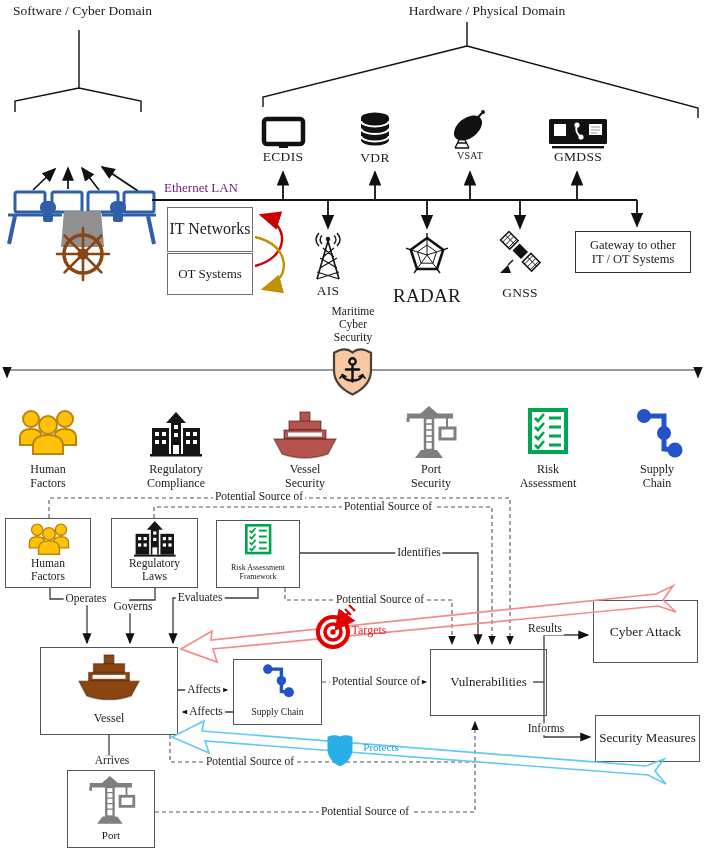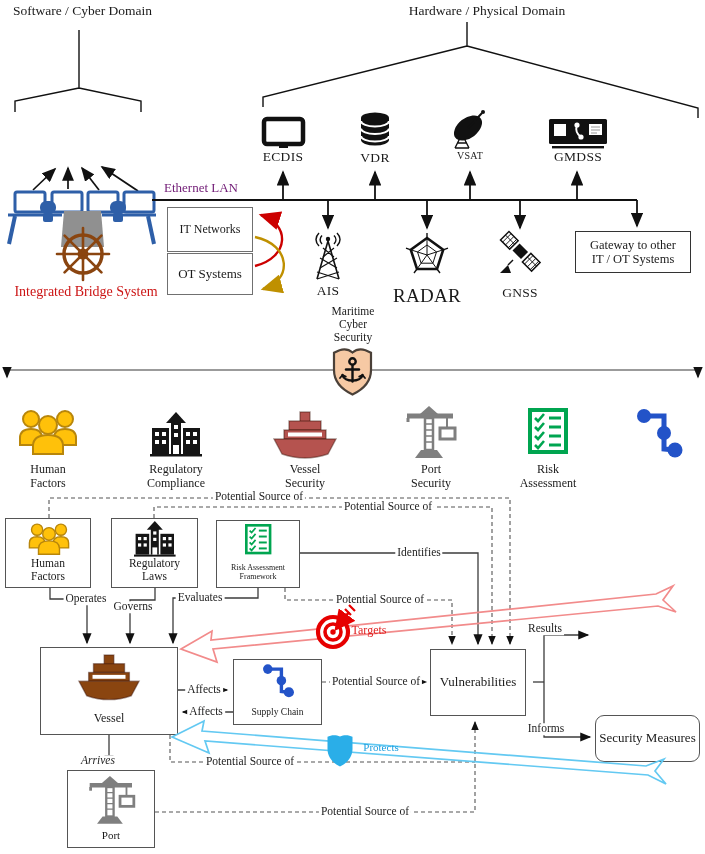--- a/index.html
+++ b/index.html
@@ -279,24 +279,23 @@
     <path d="M155,812 L475,812 L475,722" marker-end="url(#ahb)"></path>
   </g>
 </svg>
 
 <div class="lbl c" style="left:5px;top:3px;width:155px;font-size:13.5px;">Software / Cyber Domain</div>
 <div class="lbl c" style="left:397px;top:3px;width:180px;font-size:13.5px;">Hardware / Physical Domain</div>
 
 
 <div class="lbl gold" style="left:164px;top:181px;width:95px;font-size:13px;">Ethernet LAN</div>
 
-<div class="lbl c" style="left:2px;top:284px;width:168px;font-size:14px;color:#CC1414;">Integrated Bridge System</div>
 
 <div class="box" style="left:167px;top:207px;width:86px;height:45px;border-color:#707070;justify-content:center;">
-  <div class="bl gold" style="font-size:12px;text-align:right;">IT Networks</div>
+  <div class="bl gold" style="font-size:16px;text-align:right;">IT Networks</div>
 </div>
 <div class="box" style="left:167px;top:253px;width:86px;height:42px;border-color:#707070;justify-content:center;">
   <div class="bl red" style="font-size:13px;">OT Systems</div>
 </div>
 
 <div class="lbl c" style="left:243px;top:149px;width:80px;font-size:13.5px;letter-spacing:.3px;">ECDIS</div>
 <div class="lbl c" style="left:335px;top:150px;width:80px;font-size:13.5px;letter-spacing:.3px;">VDR</div>
 <div class="lbl c" style="left:430px;top:150px;width:80px;font-size:10px;letter-spacing:.3px;">VSAT</div>
 <div class="lbl c" style="left:538px;top:149px;width:80px;font-size:13.5px;letter-spacing:.3px;">GMDSS</div>
 <div class="lbl c" style="left:288px;top:283px;width:80px;font-size:13.5px;letter-spacing:.3px;">AIS</div>
@@ -327,58 +326,65 @@
   <div>Security</div>
 </div>
 <div class="lbl c" style="left:386px;top:463px;width:90px;font-size:12px;">
   <div>Port</div>
   <div>Security</div>
 </div>
 <div class="lbl c" style="left:503px;top:463px;width:90px;font-size:12px;">
   <div>Risk</div>
   <div>Assessment</div>
 </div>
+<div class="lbl c" style="left:612px;top:463px;width:90px;font-size:12px;">
+  <div>Supply</div>
+  <div>Chain</div>
+</div>
 
 <div class="box" style="left:5px;top:518px;width:86px;height:70px;justify-content:flex-end;padding-bottom:4px;">
   <div class="bl" style="font-size:11.5px;">Human</div>
   <div class="bl" style="font-size:11.5px;">Factors</div>
 </div>
 <div class="box" style="left:111px;top:518px;width:87px;height:70px;justify-content:flex-end;padding-bottom:4px;">
   <div class="bl" style="font-size:11.5px;">Regulatory</div>
   <div class="bl" style="font-size:11.5px;">Laws</div>
 </div>
 <div class="box" style="left:216px;top:520px;width:84px;height:68px;justify-content:flex-end;padding-bottom:6px;">
   <div class="bl" style="font-size:8px;">Risk Assessment</div>
   <div class="bl" style="font-size:8px;">Framework</div>
 </div>
 <div class="box" style="left:40px;top:647px;width:138px;height:88px;justify-content:flex-end;padding-bottom:8px;">
   <div class="bl" style="font-size:12px;">Vessel</div>
 </div>
 <div class="box" style="left:233px;top:659px;width:89px;height:66px;justify-content:flex-end;padding-bottom:6px;">
   <div class="bl" style="font-size:9.5px;">Supply Chain</div>
 </div>
-<div class="box" style="left:430px;top:649px;width:96px;height:67px;justify-content:center;">
+<div class="box" style="left:430px;top:649px;width:117px;height:67px;justify-content:center;">
   <div class="bl" style="font-size:13px;">Vulnerabilities</div>
 </div>
-<div class="box" style="left:595px;top:715px;width:105px;height:47px;justify-content:center;border-radius:9px;">
+<div class="box" style="left:593px;top:600px;width:105px;height:63px;justify-content:center;">
+  <div class="bl" style="font-size:13.5px;">Cyber Attack</div>
+</div>
+<div class="box" style="left:595px;top:715px;width:105px;height:47px;justify-content:center;">
   <div class="bl" style="font-size:13px;">Security Measures</div>
 </div>
 <div class="box" style="left:67px;top:770px;width:88px;height:78px;justify-content:flex-end;padding-bottom:5px;">
   <div class="bl" style="font-size:11px;">Port</div>
 </div>
 
 <div class="elabel" style="left:86px;top:599px;">Operates</div>
 <div class="elabel" style="left:133px;top:607px;">Governs</div>
 <div class="elabel" style="left:200px;top:598px;">Evaluates</div>
 <div class="elabel" style="left:419px;top:553px;">Identifies</div>
 <div class="elabel" style="left:545px;top:629px;">Results</div>
 <div class="elabel" style="left:546px;top:729px;">Informs</div>
 <div class="elabel" style="left:204px;top:690px;">Affects</div>
 <div class="elabel" style="left:206px;top:712px;">Affects</div>
-<div class="elabel" style="left:98px;top:761px;font-style:italic;">Arrives</div>
+<div class="elabel" style="left:112px;top:761px;">Arrives</div>
 <div class="elabel" style="left:259px;top:497px;">Potential Source of</div>
 <div class="elabel" style="left:388px;top:507px;">Potential Source of</div>
 <div class="elabel" style="left:380px;top:600px;">Potential Source of</div>
 <div class="elabel" style="left:376px;top:682px;">Potential Source of</div>
 <div class="elabel" style="left:250px;top:762px;">Potential Source of</div>
 <div class="elabel" style="left:365px;top:812px;">Potential Source of</div>
 
 <svg id="overlay" width="705" height="854" viewBox="0 0 705 854" style="pointer-events:none;">
   <defs>
     <marker id="ahr2" markerWidth="9" markerHeight="8" refX="7" refY="4" orient="auto">

